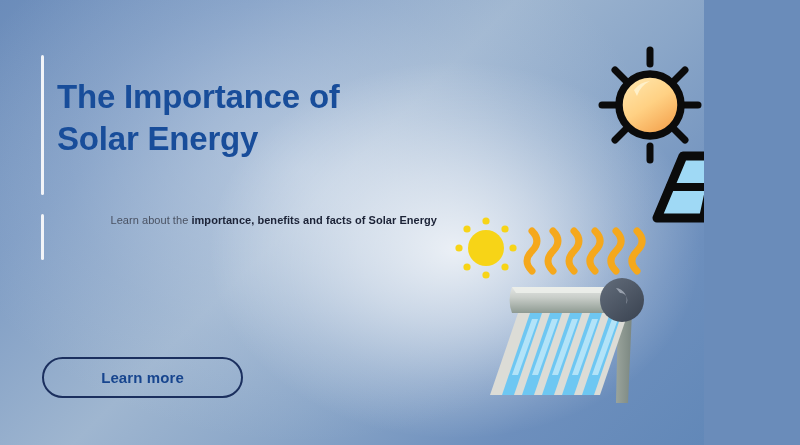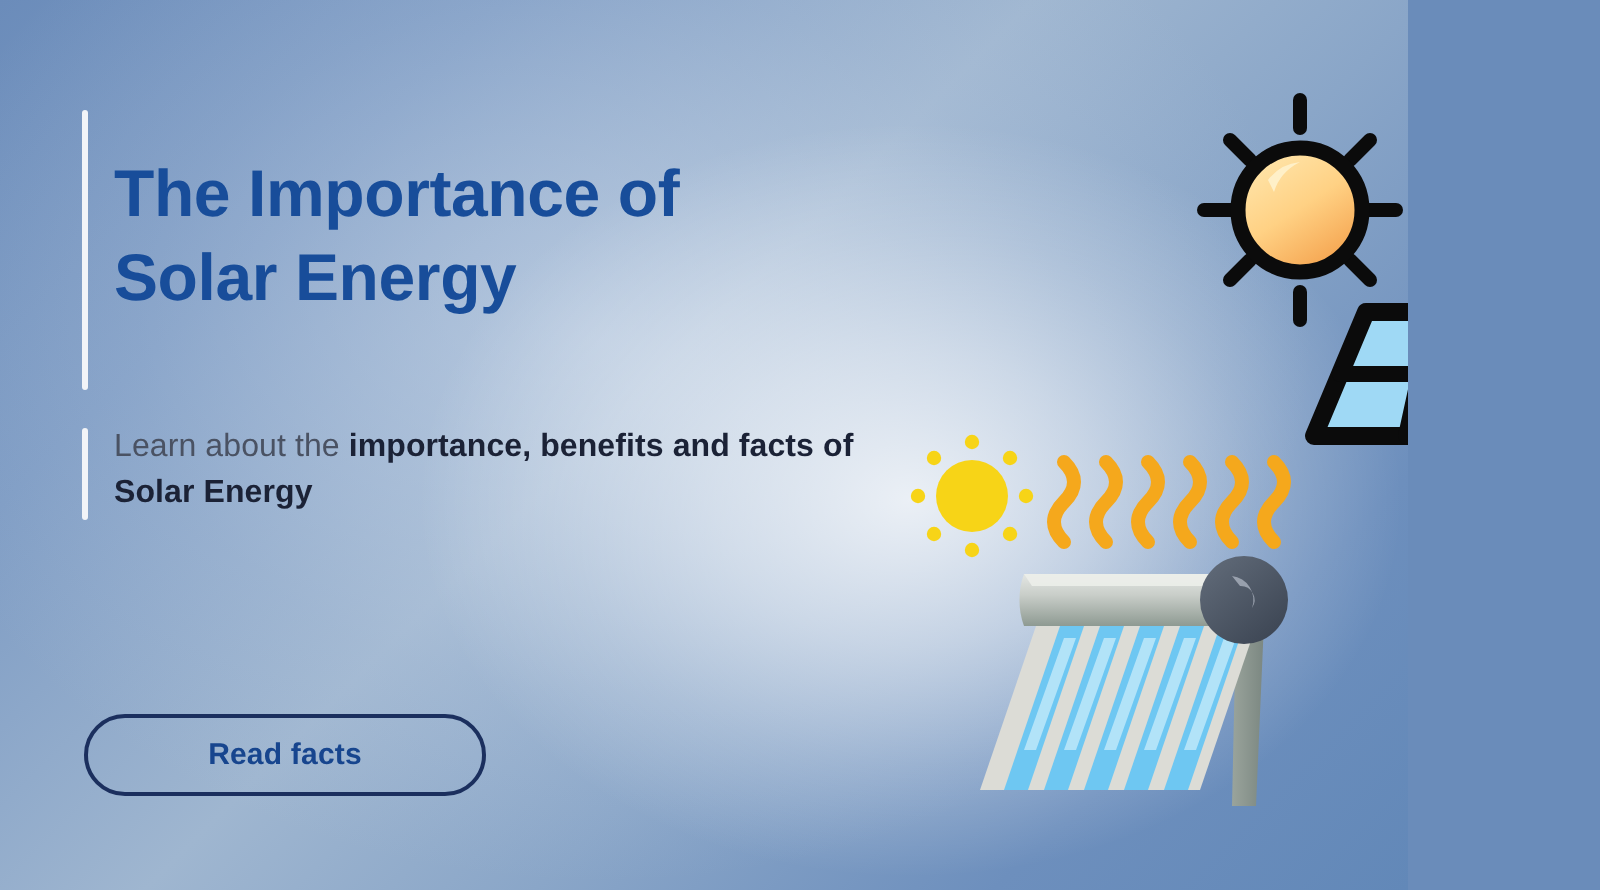--- a/index.html
+++ b/index.html
@@ -39,24 +39,25 @@
     line-height:1.28;
     letter-spacing:-0.2px;
     color:#184d9a;
     white-space:pre-line;
   }
 
   #subhead {
     position:absolute;
     left:57px; top:213px;
     width:380px;
-    font-size:16px;
+    font-size:11px;
     line-height:1.42;
     color:#2c3246;
     letter-spacing:0.05px;
+    text-align:right;
   }
   #subhead .lead { font-weight:400; color:#4a5263; }
   #subhead .strong { font-weight:700; color:#1b2236; }
 
   #read-more {
     position:absolute;
     left:42px; top:357px;
     width:201px; height:41px;
     border:2px solid #1b2f5e;
     border-radius:21px;
@@ -84,21 +85,21 @@
   <div class="accent-bar" id="title-accent"></div>
   <div class="accent-bar" id="sub-accent"></div>
 
   <h1 id="headline">The Importance of
 Solar Energy</h1>
 
   <p id="subhead">
     <span class="lead">Learn about the </span><span class="strong">importance, benefits and facts of Solar Energy</span>
   </p>
 
-  <button id="read-more">Read facts</button>
+  <button id="read-more">Learn more</button>
 
   <div class="art" id="sun-art">
     <svg viewBox="0 0 180 140" width="180" height="140">
       <defs>
         <linearGradient id="sunGrad" x1="0.25" y1="0.1" x2="0.8" y2="0.95">
           <stop offset="0%" stop-color="#ffe3a6"></stop>
           <stop offset="45%" stop-color="#ffd184"></stop>
           <stop offset="100%" stop-color="#f4a14c"></stop>
         </linearGradient>
       </defs>

